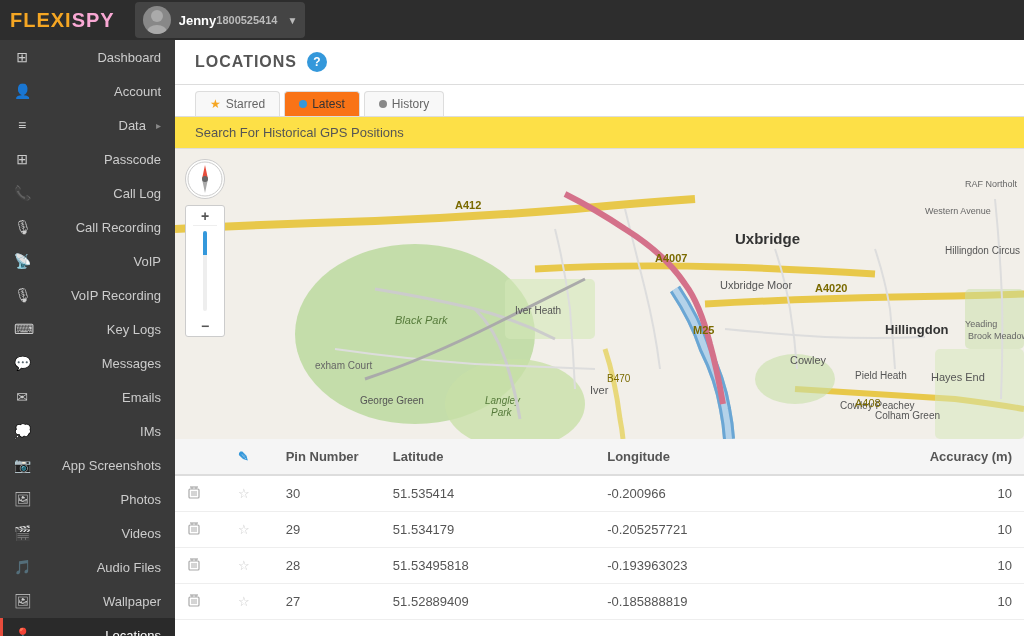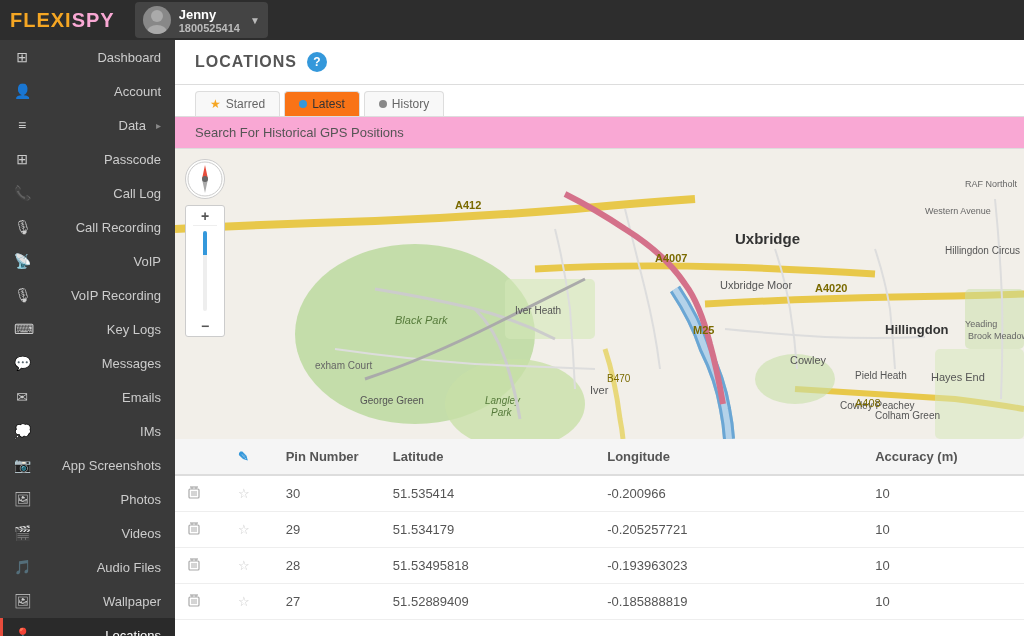--- a/index.html
+++ b/index.html
@@ -35,21 +35,21 @@
       width: 28px;
       height: 28px;
       border-radius: 50%;
       background: #888;
       margin-right: 8px;
       overflow: hidden;
       display: flex; align-items: center; justify-content: center;
       font-size: 14px;
       color: #ddd;
     }
-    .user-info { display: flex; flex-direction: column; }
+    .user-info { display: flex; flex-direction: row; align-items: center; }
     .user-name { font-size: 13px; font-weight: bold; color: white; }
     .user-phone { font-size: 11px; color: #bbb; font-weight: bold; }
     .chevron-down { margin-left: 10px; color: #bbb; font-size: 10px; }
 
     
     .layout { display: flex; flex: 1; overflow: hidden; }
 
     
     .sidebar {
       width: 175px;
@@ -142,21 +142,21 @@
     }
     .tab .tab-dot {
       width: 8px; height: 8px;
       border-radius: 50%;
       display: inline-block;
     }
     .tab-star { color: #f5a623; }
 
     
     .search-bar {
-      background: #f9a8d4;
+      background: #fde047;
       padding: 8px 20px;
       border-bottom: 1px solid #ddd;
       font-size: 13px;
       color: #555;
     }
 
     
     .map-container {
       margin: 0;
       height: 290px;
@@ -247,21 +247,21 @@
       font-size: 13px;
     }
     .icon-cell { color: #aaa; cursor: pointer; }
     .star-empty { color: #ccc; }
     .edit-icon { color: #3498db; }
 
     
     .col-pin { width: 80px; }
     .col-lat { width: 160px; }
     .col-lng { width: 200px; }
-    .col-acc { width: 120px; text-align: left; }
+    .col-acc { width: 120px; text-align: right; }
     .col-icons { width: 30px; }
   </style>
 </head>
 <body>
 
 <div class="topbar">
   <div class="logo">
     <span>FLEXI</span><span style="color:#f9a8d4">SPY</span>
   </div>
   <div class="user-selector">

